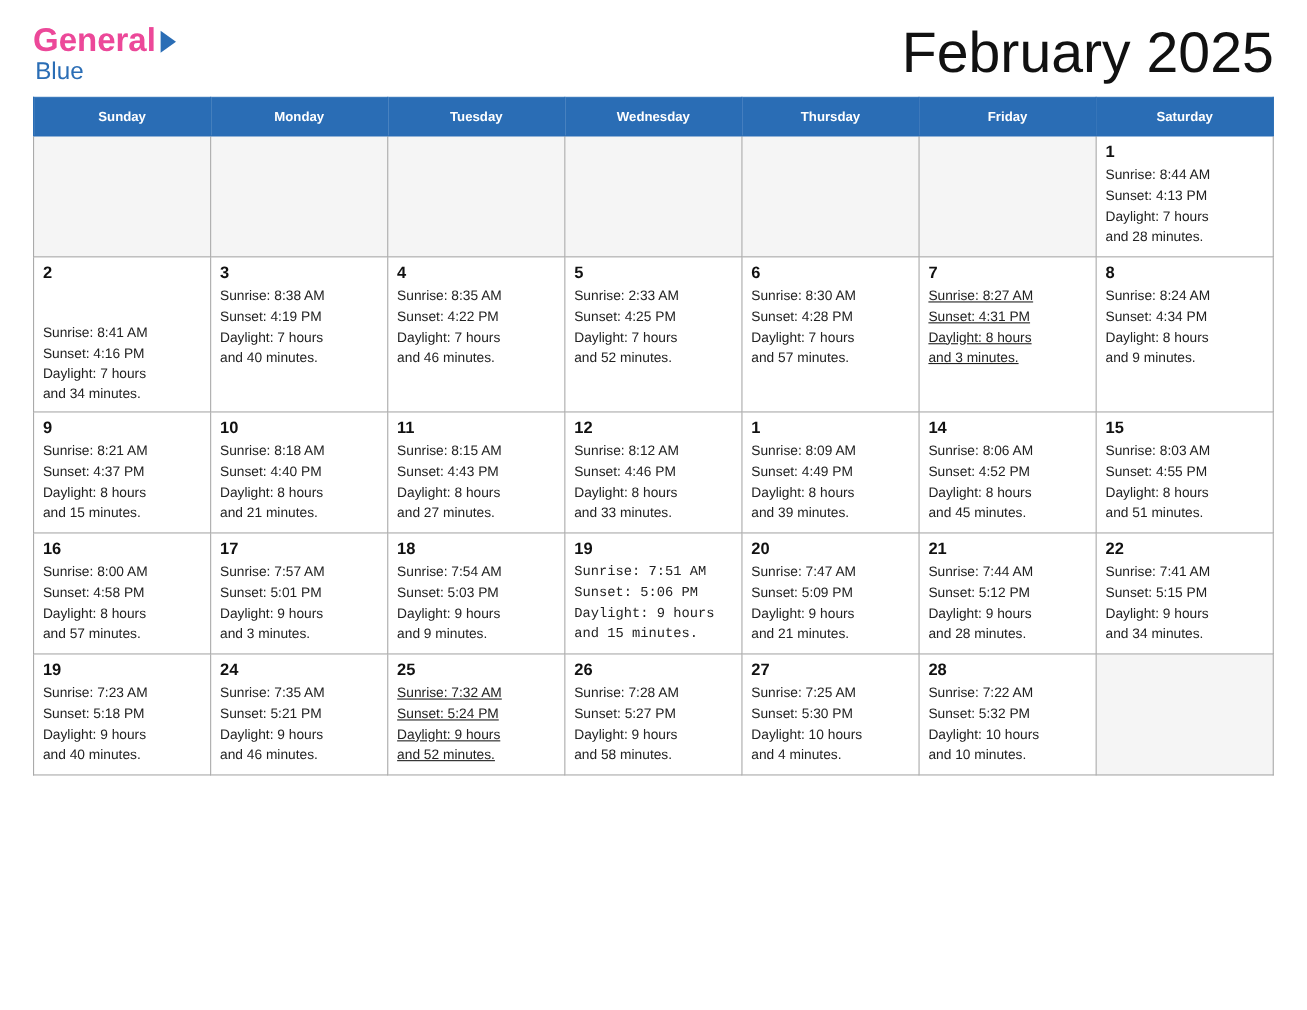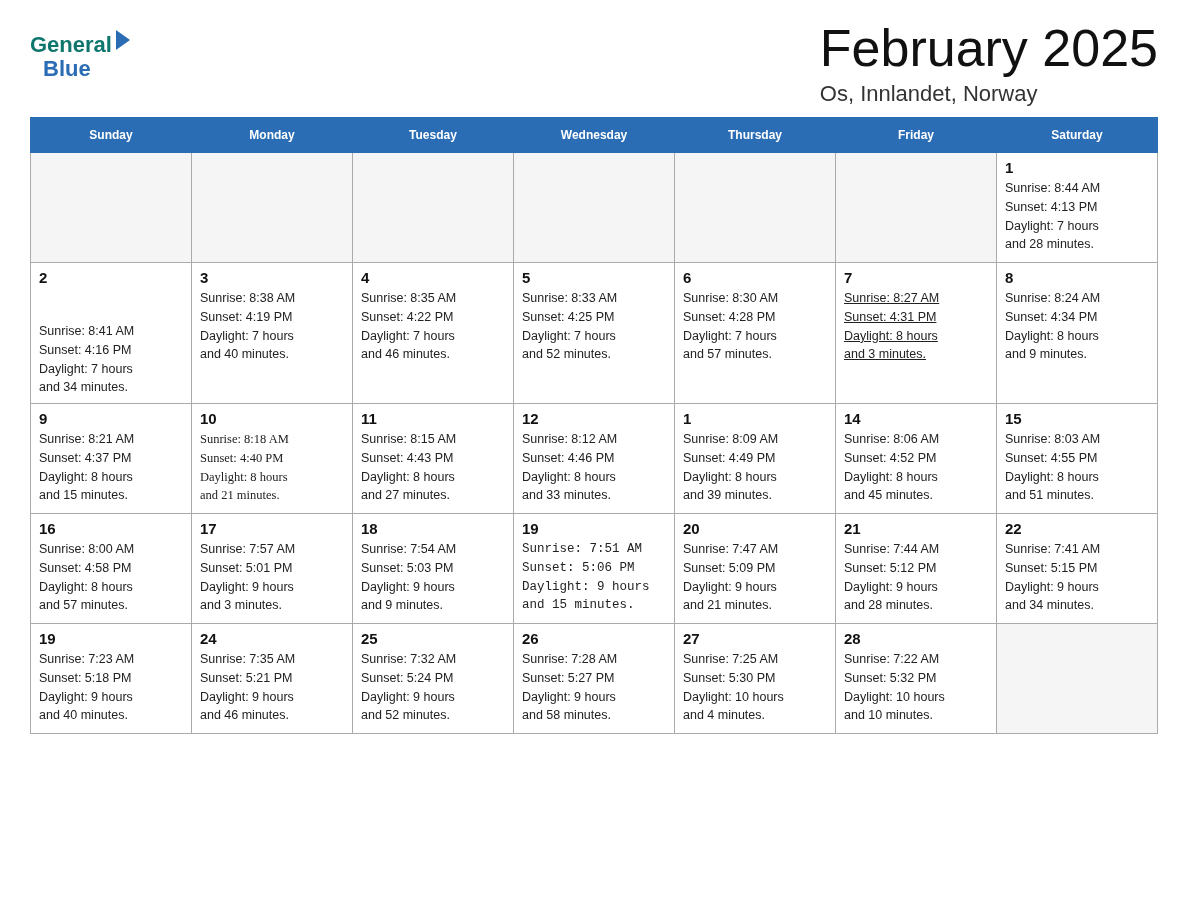--- a/index.html
+++ b/index.html
@@ -19,45 +19,43 @@
     .logo {
       display: flex;
       flex-direction: column;
       align-items: flex-start;
     }
     .logo-top {
       display: flex;
       align-items: center;
     }
     .logo-general {
-      font-size: 22px;
+      font-size: 30px;
       font-weight: bold;
-      color: #0f766e;
+      color: #ec4899;
       font-family: Arial, sans-serif;
-      margin-top: 12px;
     }
     .logo-arrow {
       width: 0;
       height: 0;
       border-left: 14px solid #2a6db5;
       border-top: 10px solid transparent;
       border-bottom: 10px solid transparent;
       margin-left: 4px;
       margin-top: 2px;
     }
     .logo-blue {
       font-size: 22px;
-      font-weight: bold;
+      font-weight: normal;
       color: #2a6db5;
       margin-top: -2px;
       padding-left: 2px;
-      margin-left: 11px;
     }
     .title-block {
-      text-align: left;
+      text-align: center;
     }
     .month-title {
       font-size: 52px;
       font-weight: normal;
       color: #111;
       line-height: 1.1;
     }
     .location {
       font-size: 22px;
       color: #333;
@@ -113,21 +111,20 @@
 <div class="header">
   <div class="logo">
     <div class="logo-top">
       <span class="logo-general">General</span>
       <div class="logo-arrow"></div>
     </div>
     <span class="logo-blue">Blue</span>
   </div>
   <div class="title-block">
     <div class="month-title">February 2025</div>
-    <div class="location">Os, Innlandet, Norway</div>
   </div>
 </div>
 
 <table class="calendar">
   <thead>
     <tr>
     <th>Sunday</th>
         <th>Monday</th>
         <th>Tuesday</th>
         <th>Wednesday</th>
@@ -169,21 +166,21 @@
         </td>
         <td>
           <span class="day-num">4</span>
           <div class="day-info" style="white-space: pre-line;">Sunrise: 8:35 AM
 Sunset: 4:22 PM
 Daylight: 7 hours
 and 46 minutes.</div>
         </td>
         <td>
           <span class="day-num">5</span>
-          <div class="day-info" style="white-space: pre-line;">Sunrise: 8:33 AM
+          <div class="day-info" style="white-space: pre-line;">Sunrise: 2:33 AM
 Sunset: 4:25 PM
 Daylight: 7 hours
 and 52 minutes.</div>
         </td>
         <td>
           <span class="day-num">6</span>
           <div class="day-info" style="white-space: pre-line;">Sunrise: 8:30 AM
 Sunset: 4:28 PM
 Daylight: 7 hours
 and 57 minutes.</div>
@@ -206,21 +203,21 @@
       <tr>
         <td>
           <span class="day-num">9</span>
           <div class="day-info" style="white-space: pre-line;">Sunrise: 8:21 AM
 Sunset: 4:37 PM
 Daylight: 8 hours
 and 15 minutes.</div>
         </td>
         <td>
           <span class="day-num">10</span>
-          <div class="day-info" style="white-space: pre-line; font-family: Liberation Serif, serif;">Sunrise: 8:18 AM
+          <div class="day-info" style="white-space: pre-line;">Sunrise: 8:18 AM
 Sunset: 4:40 PM
 Daylight: 8 hours
 and 21 minutes.</div>
         </td>
         <td>
           <span class="day-num">11</span>
           <div class="day-info" style="white-space: pre-line;">Sunrise: 8:15 AM
 Sunset: 4:43 PM
 Daylight: 8 hours
 and 27 minutes.</div>
@@ -315,21 +312,21 @@
         </td>
         <td>
           <span class="day-num">24</span>
           <div class="day-info" style="white-space: pre-line;">Sunrise: 7:35 AM
 Sunset: 5:21 PM
 Daylight: 9 hours
 and 46 minutes.</div>
         </td>
         <td>
           <span class="day-num">25</span>
-          <div class="day-info" style="white-space: pre-line;">Sunrise: 7:32 AM
+          <div class="day-info" style="white-space: pre-line; text-decoration: underline;">Sunrise: 7:32 AM
 Sunset: 5:24 PM
 Daylight: 9 hours
 and 52 minutes.</div>
         </td>
         <td>
           <span class="day-num">26</span>
           <div class="day-info" style="white-space: pre-line;">Sunrise: 7:28 AM
 Sunset: 5:27 PM
 Daylight: 9 hours
 and 58 minutes.</div>

